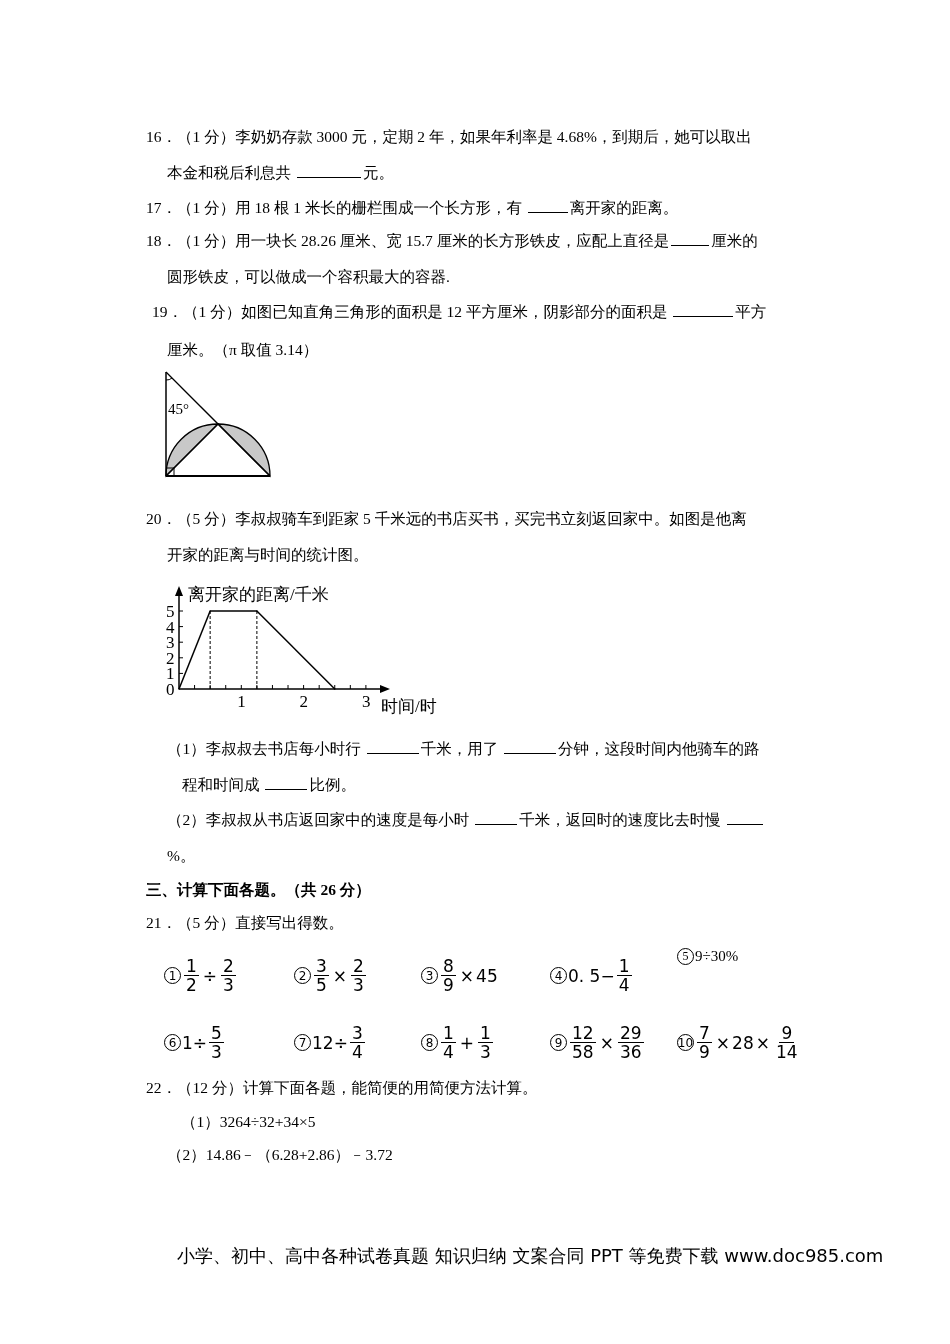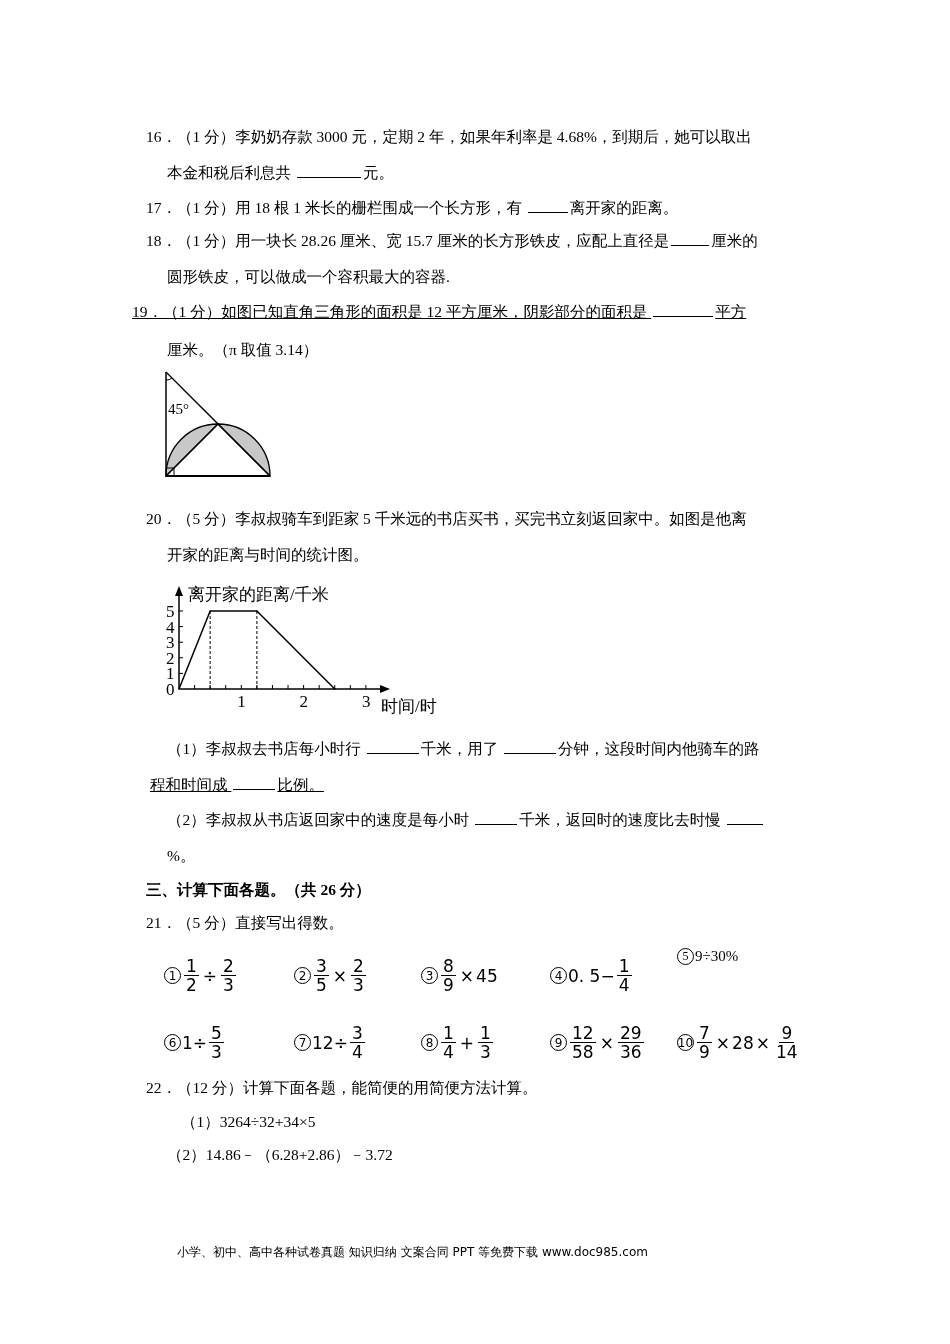--- a/index.html
+++ b/index.html
@@ -7,21 +7,21 @@
          font-family: "Liberation Serif", "DejaVu Serif", serif; color: #000; font-size: 15.5px; }
   .line { position: absolute; white-space: nowrap; line-height: 20px; }
   .blank { display: inline-block; border-bottom: 1px solid #000; height: 14px; vertical-align: baseline; margin: 0 2px; }
   .bold { font-weight: bold; text-align: center; }
   .math { position: absolute; font-family: "DejaVu Sans", "Liberation Sans", sans-serif; font-size: 17px; display: flex; align-items: center; white-space: nowrap; }
   .circ { display: inline-flex; width: 17px; height: 17px; border: 1.3px solid #000; border-radius: 50%; align-items: center; justify-content: center; font-size: 12px; margin-right: 1px; box-sizing: border-box; }
   .frac { display: inline-flex; flex-direction: column; align-items: center; margin: 0 2px; line-height: 18px; }
   .frac .num { border-bottom: 1.3px solid #000; padding: 0 2px; }
   .frac .den { padding: 0 2px; }
   .op { margin: 0 2px; }
-  .footer { position: absolute; left: 177px; top: 1244px; font-family: "DejaVu Sans", "Liberation Sans", sans-serif; font-size: 12px; white-space: nowrap; }
+  .footer { position: absolute; left: 177px; top: 1244px; font-family: "DejaVu Sans", "Liberation Sans", sans-serif; font-size: 18px; white-space: nowrap; }
   svg text { font-family: "Liberation Serif", "DejaVu Serif", serif; }
 </style>
 </head>
 <body>
 
 <div class="line" style="left:146px; top:127px;text-align:center;">
   <span>16．</span><span>（1 分）李奶奶存款 3000 元，定期 2 年，如果年利率是 4.68%，到期后，她可以取出</span>
 </div>
 <div class="line" style="left:167px; top:163px;">
   <span>本金和税后利息共 </span><span class="blank" style="width:64px;"></span><span>元。</span>
@@ -29,21 +29,21 @@
 
 <div class="line" style="left:146px; top:198px;">
   <span>17．</span><span>（1 分）用 18 根 1 米长的栅栏围成一个长方形，有 </span><span class="blank" style="width:40px;"></span><span>离开家的距离。</span>
 </div>
 
 <div class="line" style="left:146px; top:231px;">
   <span>18．</span><span>（1 分）用一块长 28.26 厘米、宽 15.7 厘米的长方形铁皮，应配上直径是</span><span class="blank" style="width:38px;"></span><span>厘米的</span>
 </div>
 <div class="line" style="left:167px; top:267px;">圆形铁皮，可以做成一个容积最大的容器.</div>
 
-<div class="line" style="left:132px; top:302px;text-decoration:underline;">
+<div class="line" style="left:152px; top:302px;">
   <span>19．</span><span>（1 分）如图已知直角三角形的面积是 12 平方厘米，阴影部分的面积是 </span><span class="blank" style="width:60px;"></span><span>平方</span>
 </div>
 <div class="line" style="left:167px; top:340px;">厘米。（π 取值 3.14）</div>
 
 <svg style="position:absolute; left:0; top:0;" width="950" height="500">
 
   <path d="M166,476 A52,52 0 0 1 218,424 Z" fill="#c8c8c8" stroke="#000" stroke-width="1.3"></path>
   <path d="M218,424 A52,52 0 0 1 270,476 Z" fill="#c8c8c8" stroke="#000" stroke-width="1.3"></path>
 
   <line x1="166" y1="372" x2="166" y2="476" stroke="#000" stroke-width="1.5"></line>
@@ -106,21 +106,21 @@
       <circle cx="256.875" cy="611" r="0.8" fill="#000"></circle>
       <circle cx="334.75" cy="689" r="0.8" fill="#000"></circle>
     </g>
   <text id="chart-ylabel" x="188" y="600" font-size="17">离开家的距离/千米</text>
   <text id="chart-xlabel" x="381" y="712" font-size="17">时间/时</text>
 </svg>
 
 <div class="line" style="left:167px; top:739px;">
   <span>（1）李叔叔去书店每小时行 </span><span class="blank" style="width:52px;"></span><span>千米，用了 </span><span class="blank" style="width:52px;"></span><span>分钟，这段时间内他骑车的路</span>
 </div>
-<div class="line" style="left:150px; top:775px;text-decoration:underline;">
+<div class="line" style="left:182px; top:775px;">
   <span>程和时间成 </span><span class="blank" style="width:42px;"></span><span>比例。</span>
 </div>
 <div class="line" style="left:167px; top:810px;">
   <span>（2）李叔叔从书店返回家中的速度是每小时 </span><span class="blank" style="width:42px;"></span><span>千米，返回时的速度比去时慢 </span><span class="blank" style="width:36px;"></span>
 </div>
 <div class="line" style="left:167px; top:846px;">%。</div>
 
 <div class="line bold" style="left:146px; top:880px;">三、计算下面各题。（共 26 分）</div>
 
 <div class="line" style="left:146px; top:913px;">

